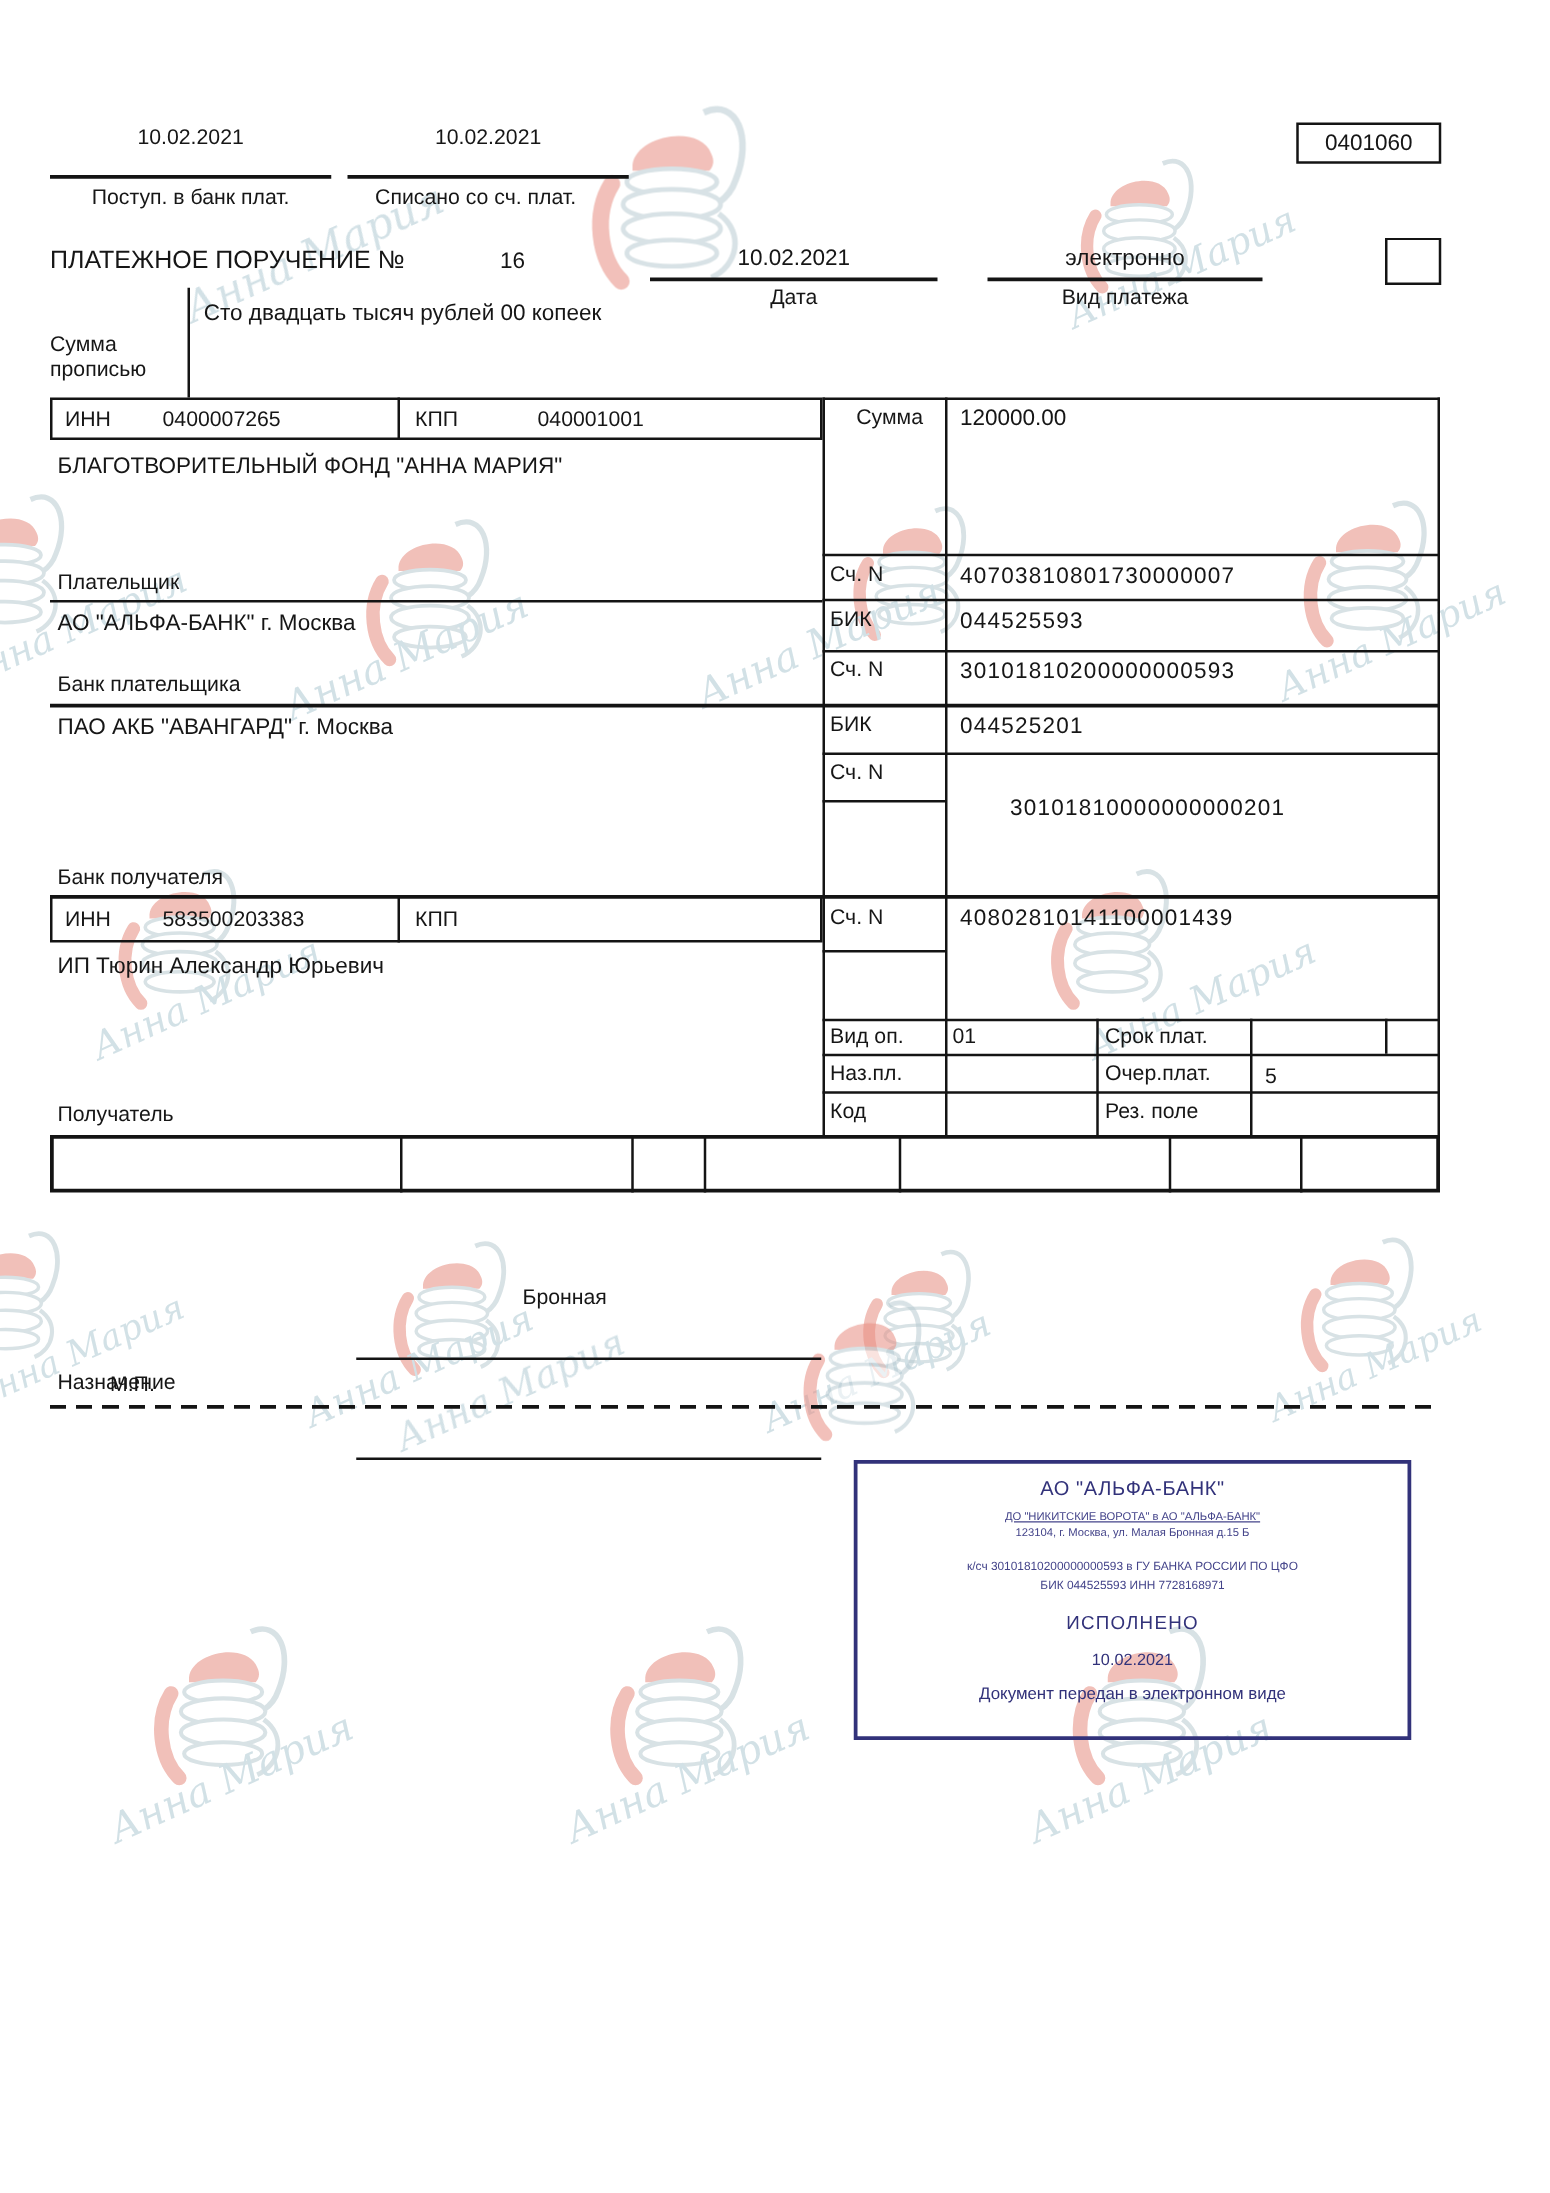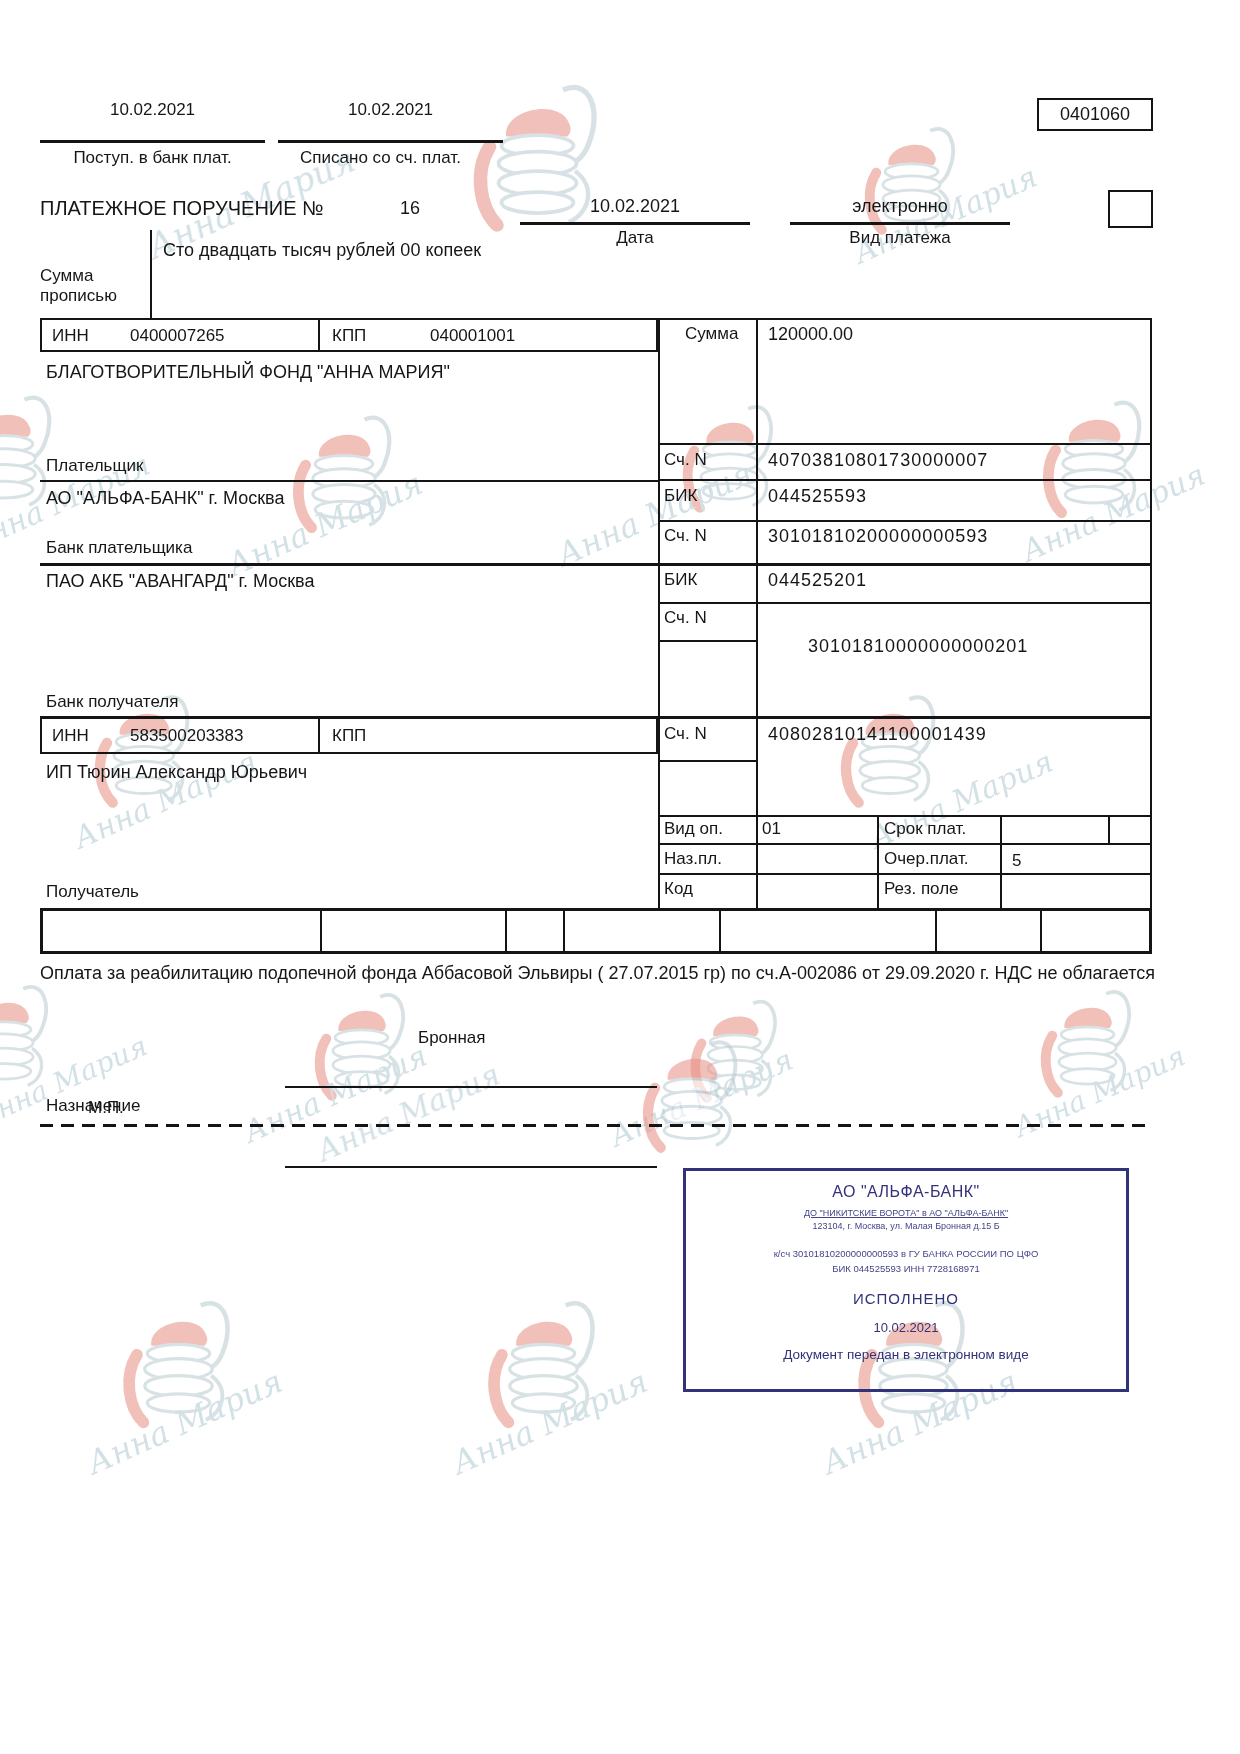--- a/index.html
+++ b/index.html
@@ -350,21 +350,20 @@
   <div class="t" style="left:884px;top:879px;">Рез. поле</div>
 
   <div class="box box3" style="left:40px;top:908px;width:1112px;height:46px;"></div>
   <div class="vl" style="left:320px;top:908px;height:46px;"></div>
   <div class="vl" style="left:505px;top:908px;height:46px;"></div>
   <div class="vl" style="left:563px;top:908px;height:46px;"></div>
   <div class="vl" style="left:719px;top:908px;height:46px;"></div>
   <div class="vl" style="left:935px;top:908px;height:46px;"></div>
   <div class="vl" style="left:1040px;top:908px;height:46px;"></div>
 
-  <div class="purpose" style="left:40px;top:960px;width:1115px;">Оплата за реабилитацию подопечной фонда Аббасовой Эльвиры ( 27.07.2015 гр) по сч.А-002086 от 29.09.2020 г. НДС не облагается</div>
   <div class="t" style="left:46px;top:1096px;">Назначение</div>
 
   <div class="t" style="left:418px;top:1028px;">Бронная</div>
   <div class="hl" style="left:285px;top:1086px;width:372px;"></div>
   <div class="dash" style="left:40px;top:1124px;width:1112px;"></div>
   <div class="t" style="left:88px;top:1098px;">М.П.</div>
   <div class="hl" style="left:285px;top:1166px;width:372px;"></div>
 
   <div class="stamp" style="left:683px;top:1168px;width:446px;height:224px;">
     <div class="st-bank">АО "АЛЬФА-БАНК"</div>

